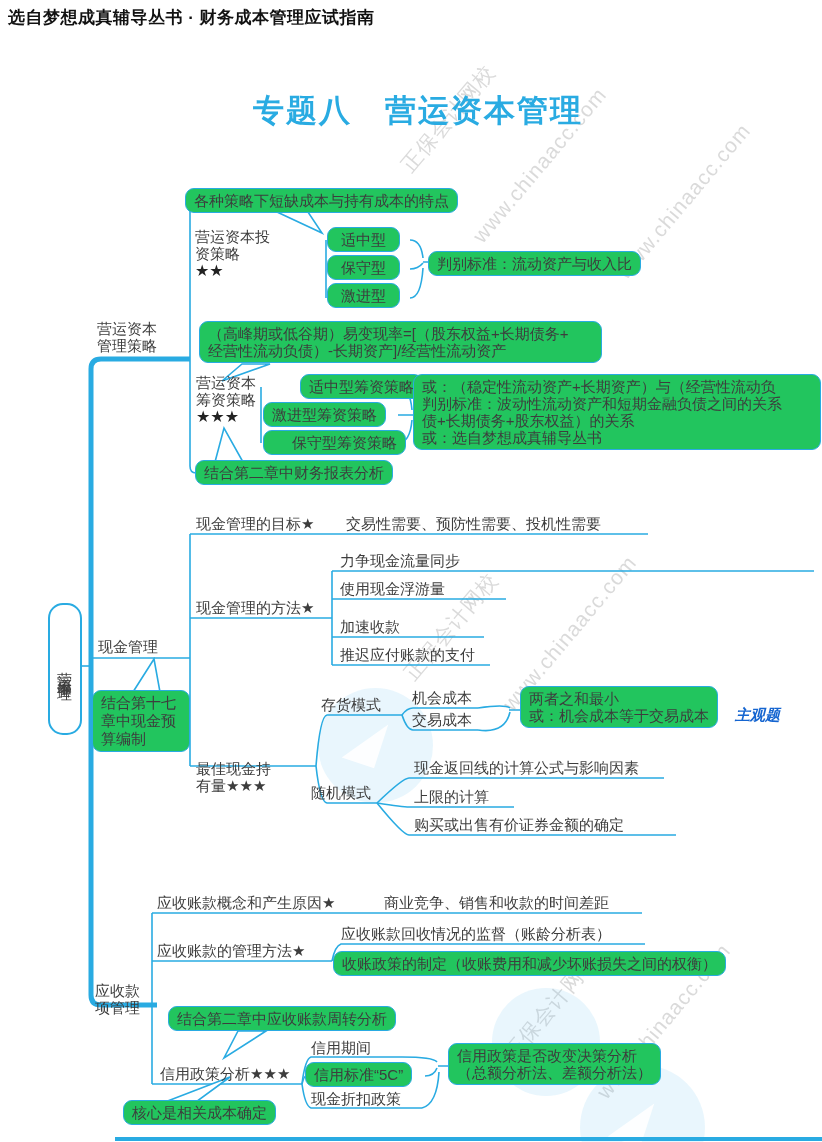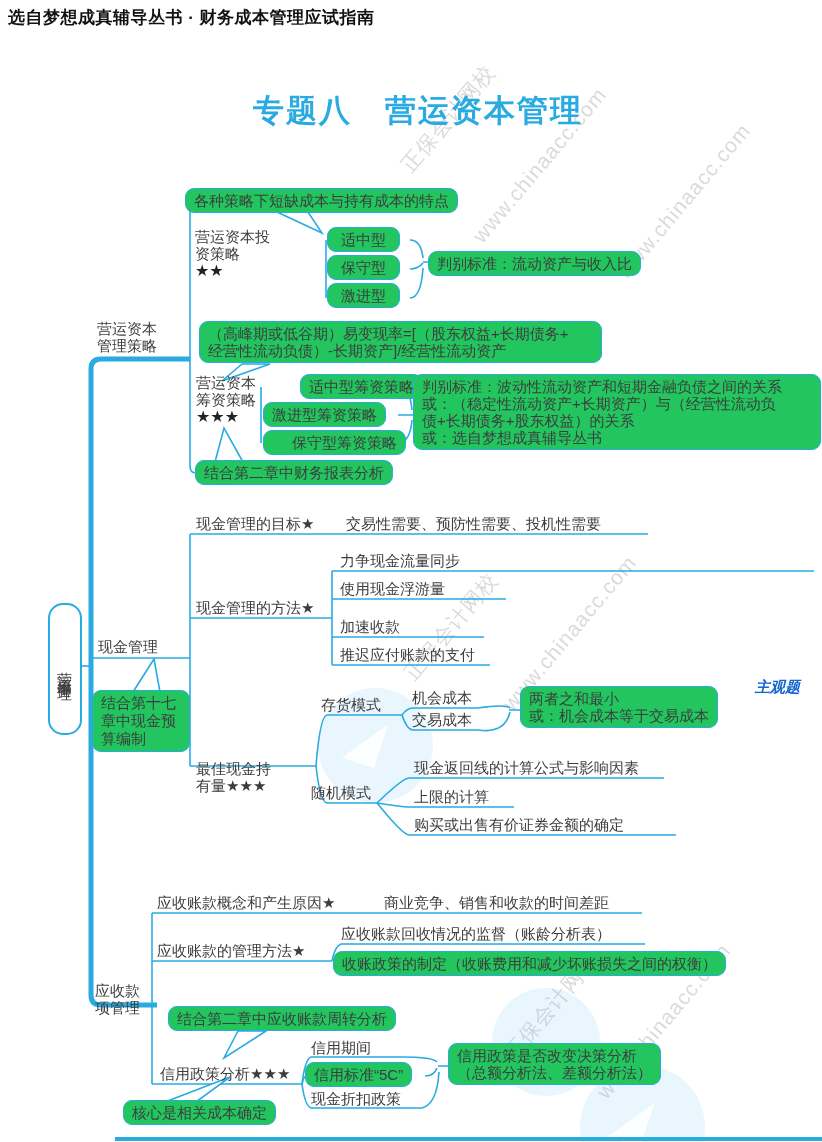--- a/index.html
+++ b/index.html
@@ -121,22 +121,22 @@
   </div>
   <div class="node" style="left:196px;top:374px;">
     <div>营运资本</div>
     <div>筹资策略</div>
     <div style="font-size:16px;color:#222;">★★★</div>
   </div>
   <div class="node box" style="left:280px;top:374px;margin-left:20px;">适中型筹资策略</div>
   <div class="node box" style="left:263px;top:402px;">激进型筹资策略</div>
   <div class="node box" style="left:263px;top:430px;padding-left:28px;">保守型筹资策略</div>
   <div class="node box wrap" style="left:413px;top:374px;width:390px;">
+    <div>或：（稳定性流动资产+长期资产）与（经营性流动负</div>
     <div>判别标准：波动性流动资产和短期金融负债之间的关系</div>
-    <div>或：（稳定性流动资产+长期资产）与（经营性流动负</div>
     <div>债+长期债务+股东权益）的关系</div>
     <div>或：选自梦想成真辅导丛书</div>
   </div>
   <div class="node box" style="left:195px;top:460px;">结合第二章中财务报表分析</div>
 
   <div class="node" style="left:98px;top:638px;">现金管理</div>
   <div class="node" style="left:196px;top:515px;">现金管理的目标★</div>
   <div class="node" style="left:346px;top:515px;">交易性需要、预防性需要、投机性需要</div>
   <div class="node" style="left:196px;top:599px;">现金管理的方法★</div>
   <div class="node" style="left:340px;top:552px;">力争现金流量同步</div>
@@ -152,21 +152,21 @@
     <div>最佳现金持</div>
     <div>有量★★★</div>
   </div>
   <div class="node" style="left:321px;top:696px;">存货模式</div>
   <div class="node" style="left:412px;top:689px;">机会成本</div>
   <div class="node" style="left:412px;top:711px;">交易成本</div>
   <div class="node box" style="left:520px;top:686px;">
     <div>两者之和最小</div>
     <div>或：机会成本等于交易成本</div>
   </div>
-  <div class="node tag" style="left:735px;top:678px;margin-left:20px;">主观题</div>
+  <div class="node tag" style="left:735px;top:706px;">主观题</div>
   <div class="node" style="left:311px;top:784px;">随机模式</div>
   <div class="node" style="left:414px;top:759px;">现金返回线的计算公式与影响因素</div>
   <div class="node" style="left:414px;top:788px;">上限的计算</div>
   <div class="node" style="left:414px;top:816px;">购买或出售有价证券金额的确定</div>
 
   <div class="node" style="left:95px;top:982px;">
     <div>应收款</div>
     <div>项管理</div>
   </div>
   <div class="node" style="left:157px;top:894px;">应收账款概念和产生原因★</div>

